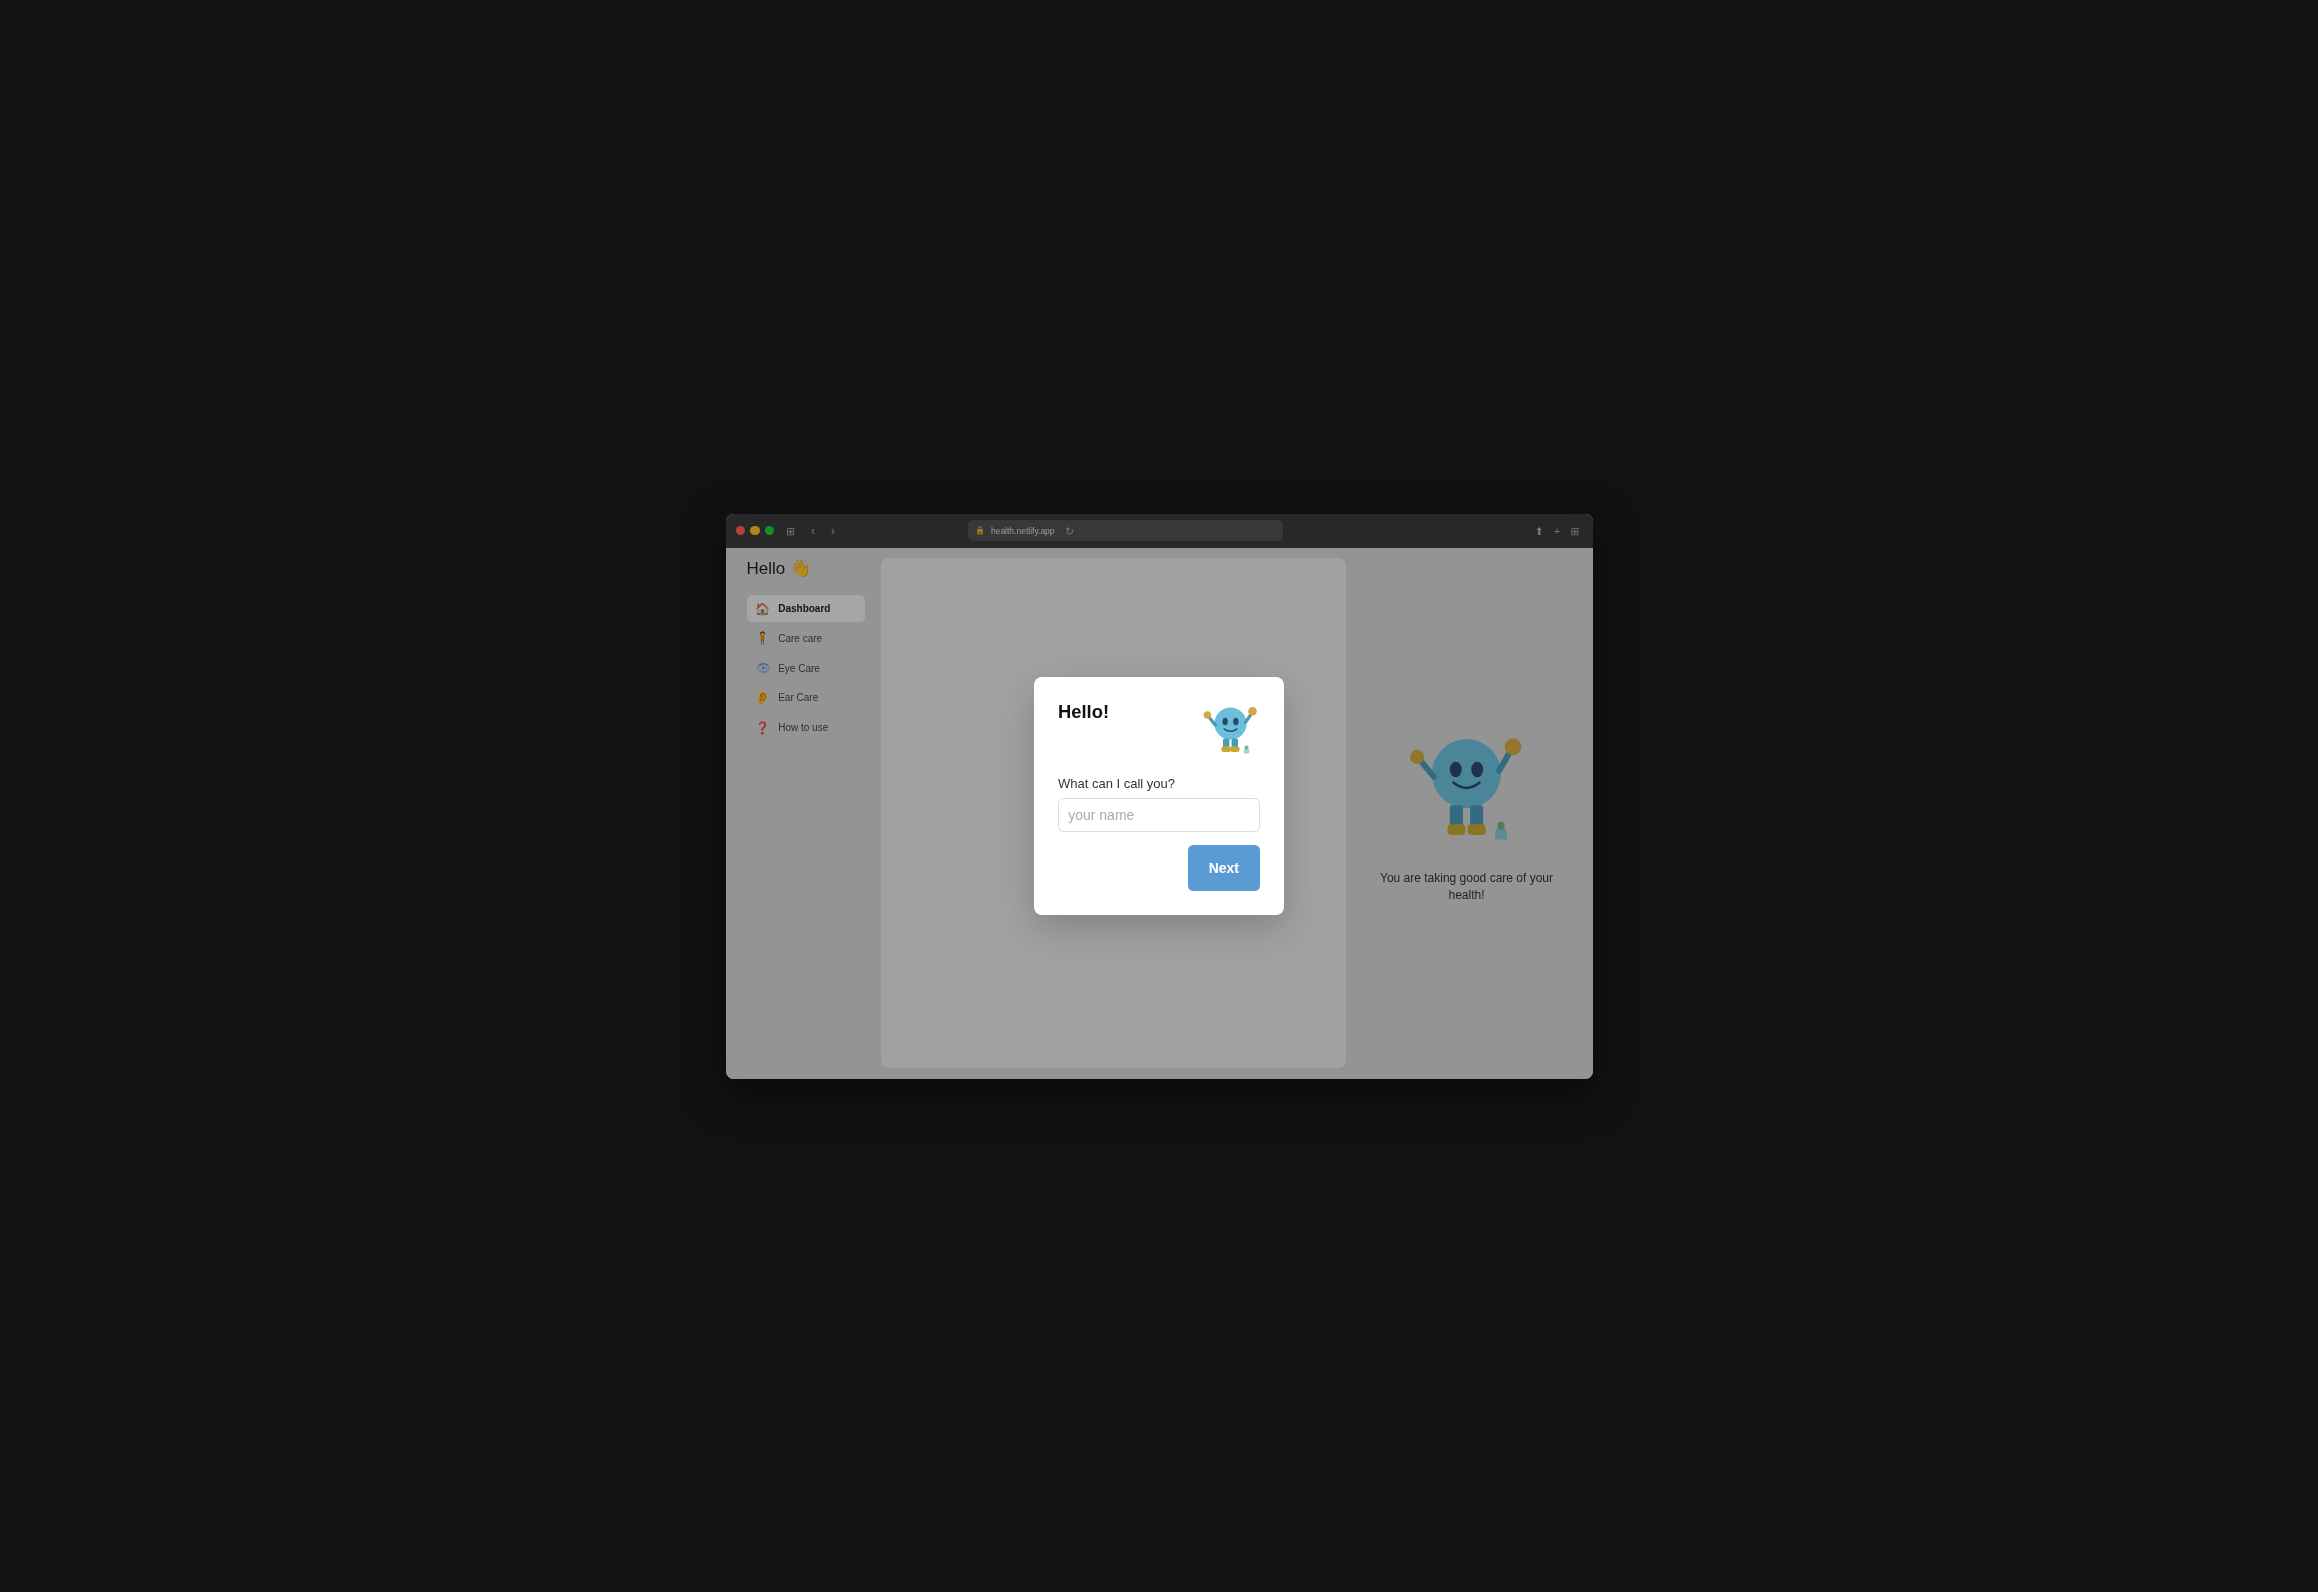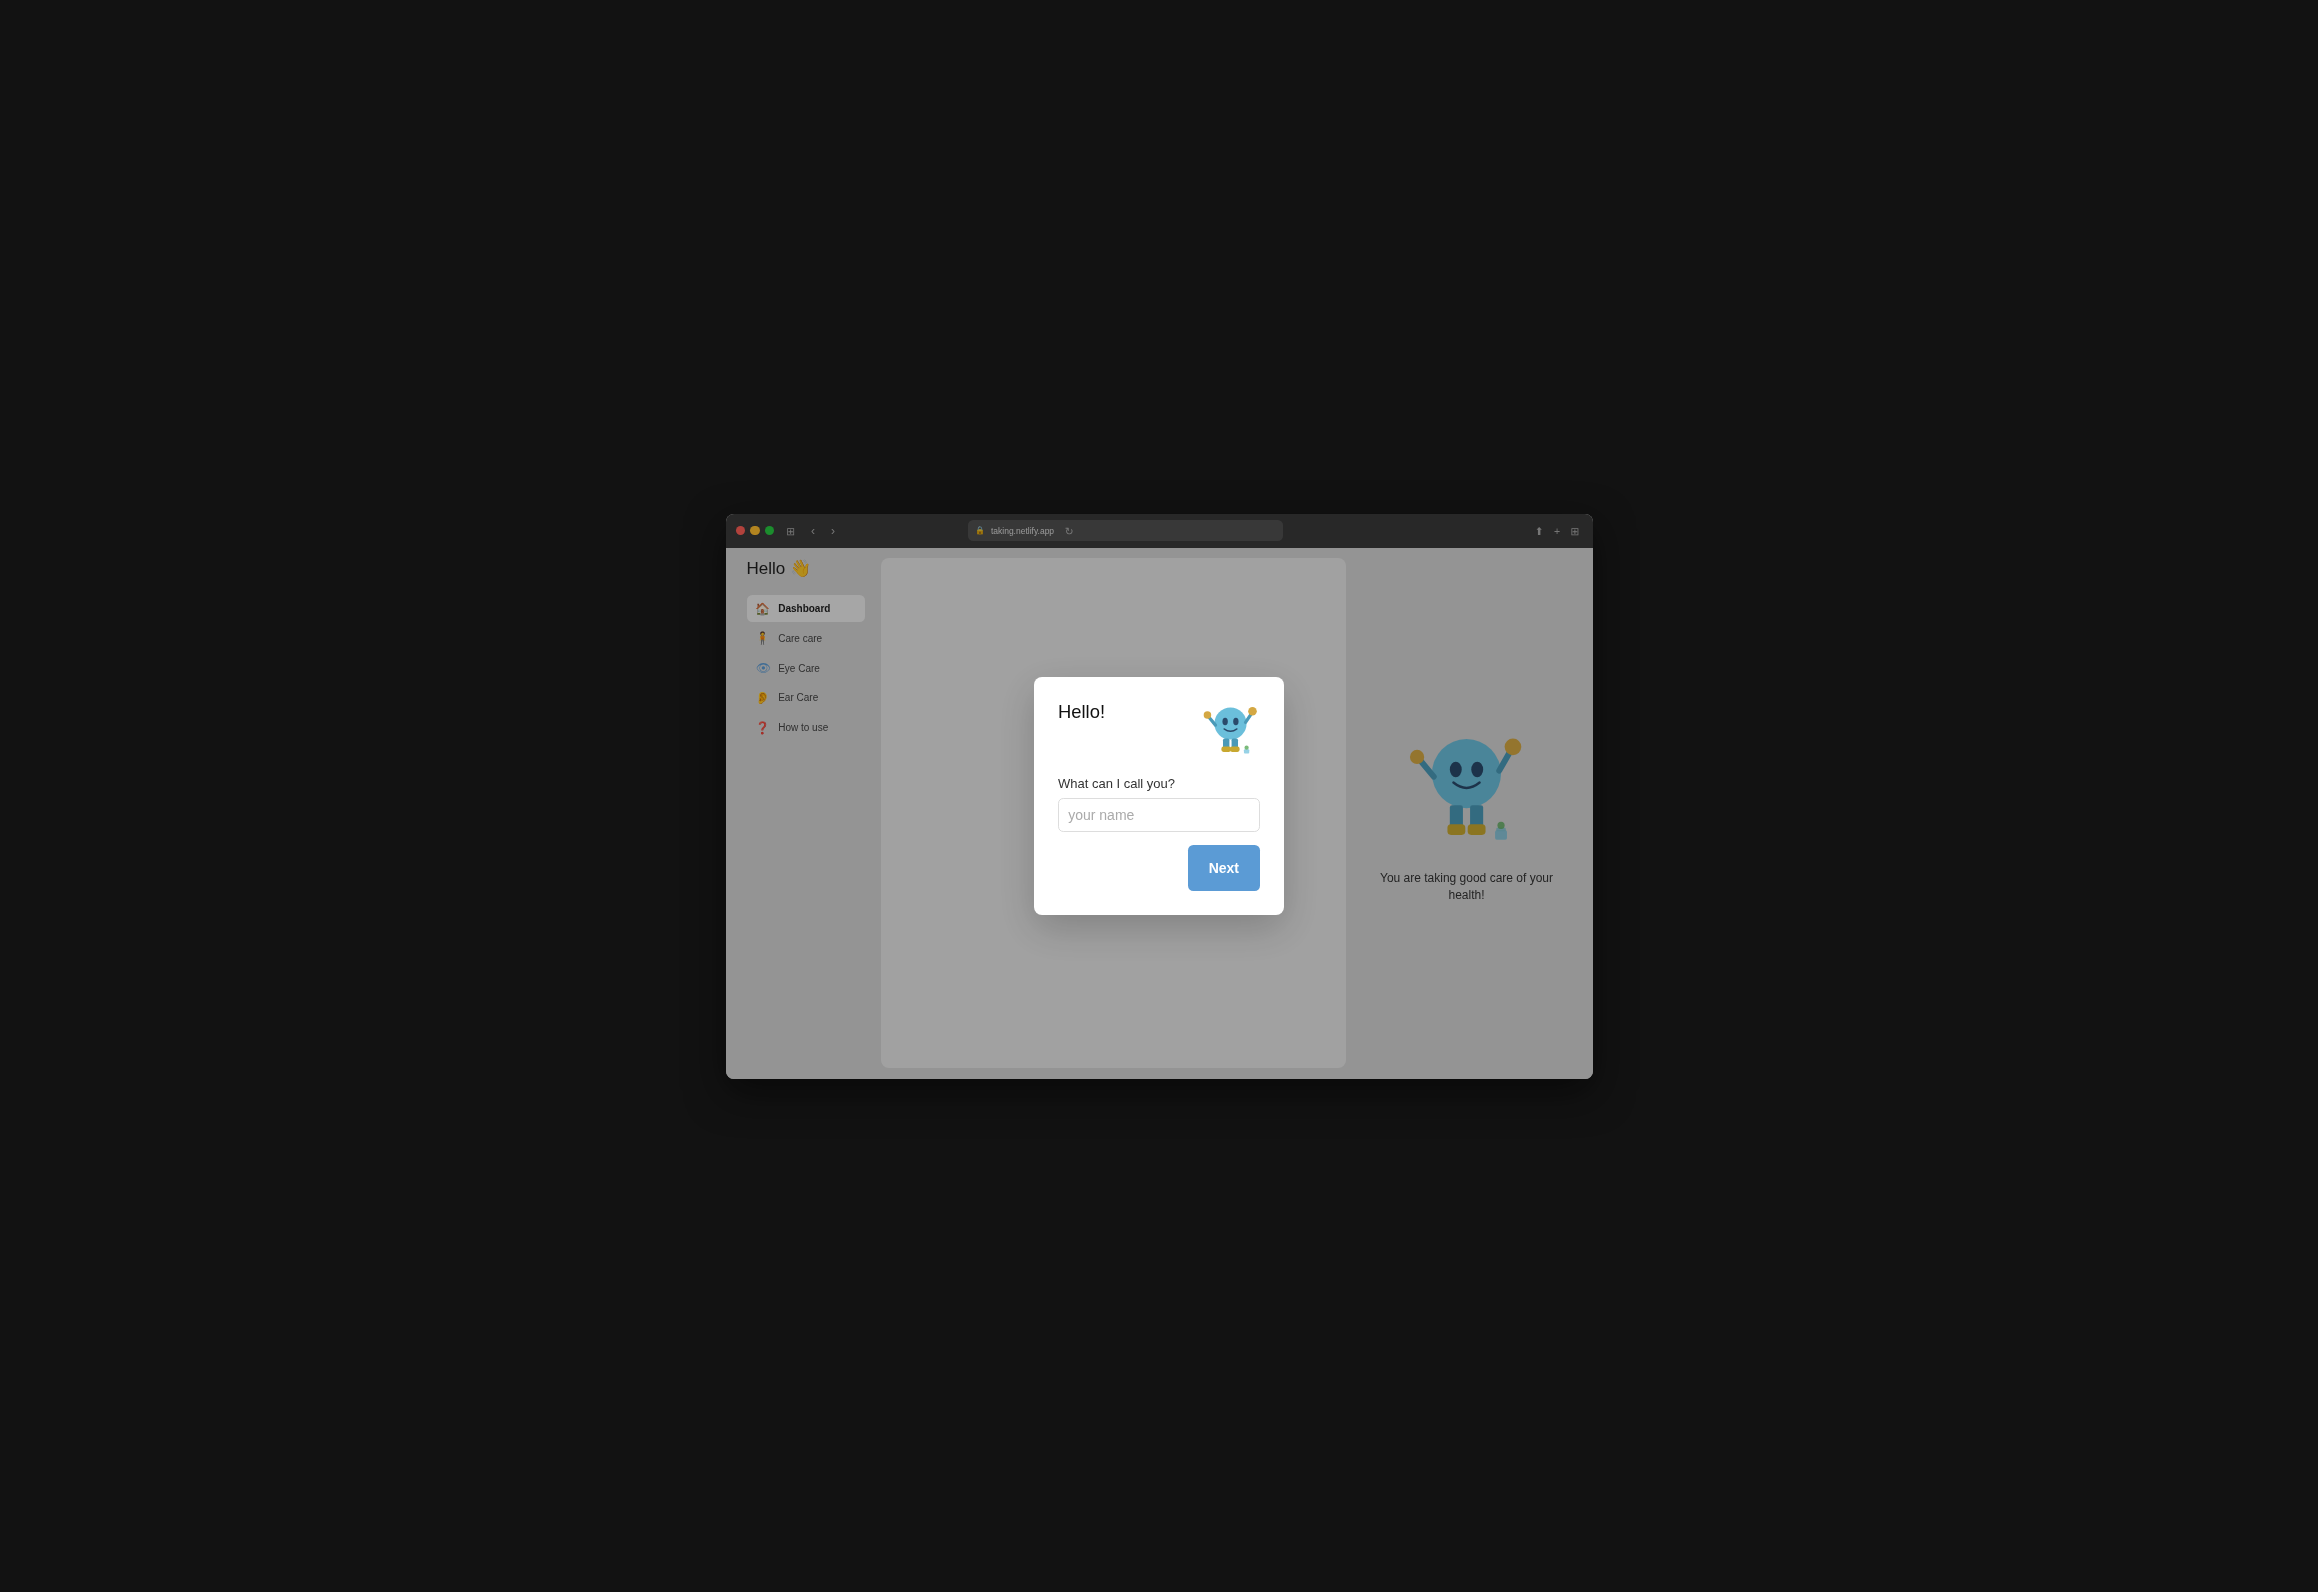--- a/index.html
+++ b/index.html
@@ -275,21 +275,21 @@
 
     .modal-header {
       display: flex;
       align-items: flex-start;
       justify-content: space-between;
       margin-bottom: 16px;
     }
 
     .modal-title {
       font-size: 18.4px;
-      font-weight: 400;
+      font-weight: 700;
       color: #111;
     }
 
     .modal-mascot {
       width: 59px;
       height: 59px;
     }
 
     .modal-label {
       font-size: 13px;
@@ -332,21 +332,21 @@
     <div class="traffic-lights">
       <div class="traffic-light tl-red"></div>
       <div class="traffic-light tl-yellow"></div>
       <div class="traffic-light tl-green"></div>
     </div>
     <button class="sidebar-toggle">⊞</button>
     <button class="browser-btn">‹</button>
     <button class="browser-btn">›</button>
     <div class="address-bar">
       <span class="lock-icon">🔒</span>
-      <span>taking.netlify.app</span>
+      <span>health.netlify.app</span>
       <button class="reload-btn">↻</button>
     </div>
     <div class="browser-actions">
       <button class="browser-action-btn">⬆</button>
       <button class="browser-action-btn">+</button>
       <button class="browser-action-btn">⊞</button>
     </div>
   </div>
 
   <div class="app-container">

